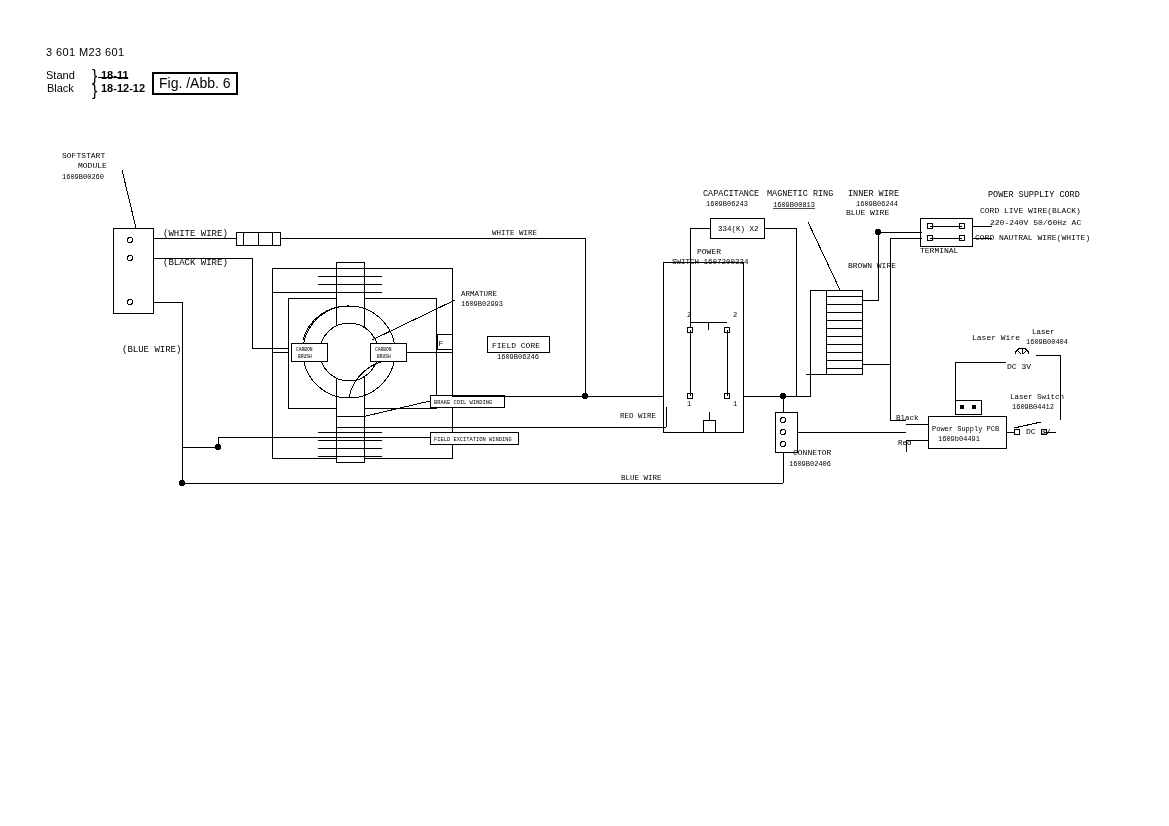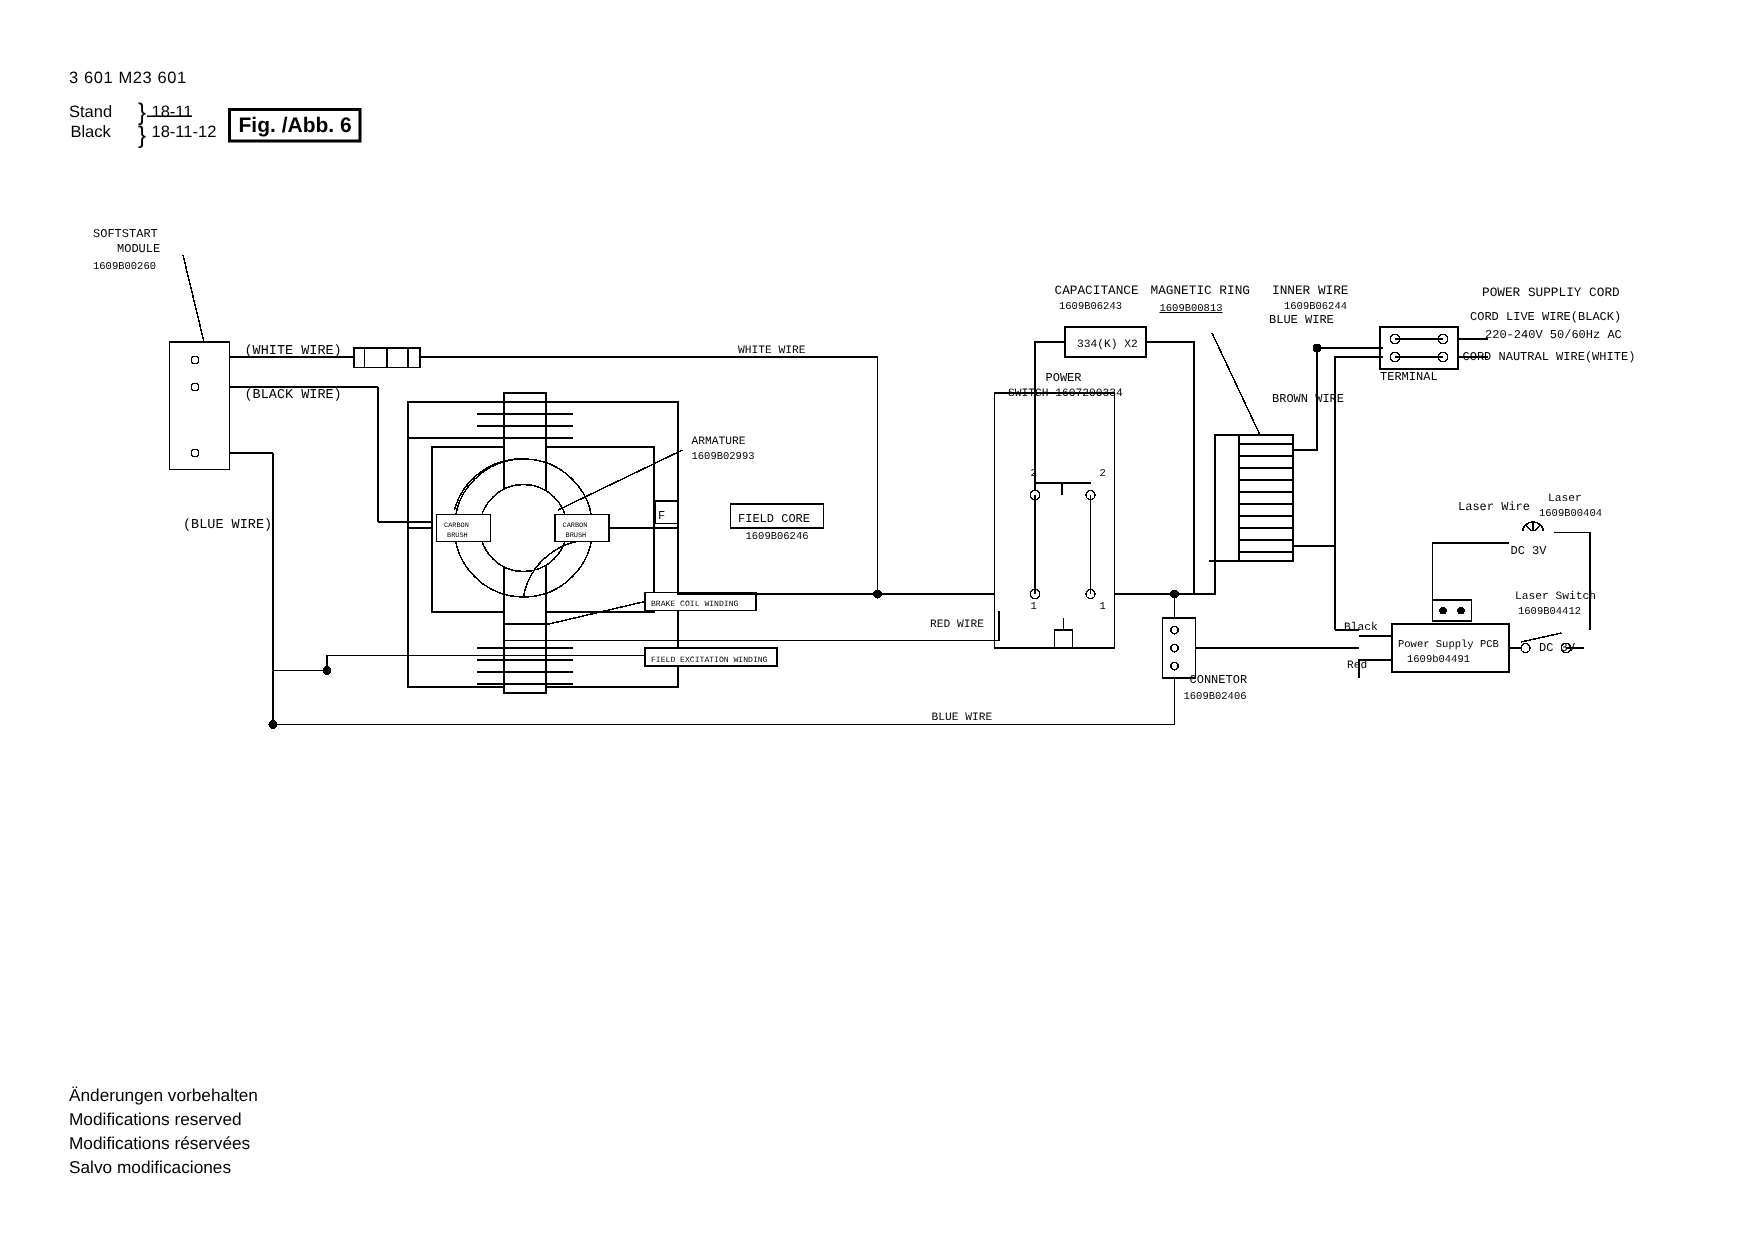--- a/index.html
+++ b/index.html
@@ -2,44 +2,44 @@
 <html><head>
 <meta charset="utf-8">
 <style>
   html,body{margin:0;padding:0;background:#ffffff;}
   body{width:1169px;height:826px;position:relative;font-family:"Liberation Sans",sans-serif;color:#000;}
   #sheet{position:absolute;left:0;top:0;width:1154px;height:826px;overflow:hidden;}
   .hdr{position:absolute;font-family:"Liberation Sans",sans-serif;font-size:11px;color:#000;white-space:nowrap;}
   #partno{left:46px;top:46px;letter-spacing:0.4px;}
   #standlbl{left:46px;top:69px;font-size:11px;line-height:13px;text-align:center;}
   #brace{left:92px;top:68px;font-size:16px;line-height:15px;}
-  #dates{left:101px;top:69px;font-size:11px;line-height:13px;}
+  #dates{left:101px;top:69px;font-size:11px;line-height:13px;font-weight:bold;}
   #strike{position:absolute;left:98px;top:77px;width:30px;height:1px;background:#000;}
-  #figbox{position:absolute;left:152px;top:72px;border:2px solid #000;padding:1px 5px 2px 5px;font-size:14px;font-weight:bold;font-family:"Liberation Sans",sans-serif;}
+  #figbox{position:absolute;left:152px;top:72px;border:2px solid #000;padding:1px 5px 2px 5px;font-size:14px;font-weight:normal;font-family:"Liberation Sans",sans-serif;}
   #footer{position:absolute;left:46px;top:723px;font-size:11.5px;line-height:16px;}
   svg{position:absolute;left:0;top:0;}
   text{font-family:"Liberation Mono",monospace;fill:#000;}
 </style>
 </head>
 <body>
 
 <div id="sheet">
 
   <div class="hdr" id="partno">3 601 M23 601</div>
 
   <div class="hdr" id="standlbl">
     <div>Stand</div>
     <div>Black</div>
   </div>
 
   <div class="hdr" id="brace">}<br>}</div>
 
   <div class="hdr" id="dates">
     <div>18-11</div>
-    <div>18-11-12</div>
+    <div>18-12-12</div>
   </div>
   <div id="strike"></div>
 
   <div id="figbox">Fig. /Abb. 6</div>
 
   <svg width="1169" height="826" viewBox="0 0 1169 826">
     <g fill="none" stroke="#000" stroke-width="1" shape-rendering="crispEdges">
 
       <rect x="113" y="228" width="40" height="85"></rect>
       <circle cx="130" cy="240" r="2.5" fill="#fff"></circle>
@@ -253,19 +253,13 @@
       <text x="932" y="431" font-size="7">Power Supply PCB</text>
       <text x="938" y="441" font-size="7">1609b04491</text>
       <text x="896" y="420" font-size="7.5">Black</text>
       <text x="898" y="445" font-size="7.5">Red</text>
 
       <text x="793" y="455" font-size="8">CONNETOR</text>
       <text x="789" y="466" font-size="7">1609B02406</text>
     </g>
   </svg>
 
-  <div id="footer">
-    <div>Änderungen vorbehalten</div>
-    <div>Modifications reserved</div>
-    <div>Modifications réservées</div>
-    <div>Salvo modificaciones</div>
-  </div>
 </div>
 
 </body></html>

